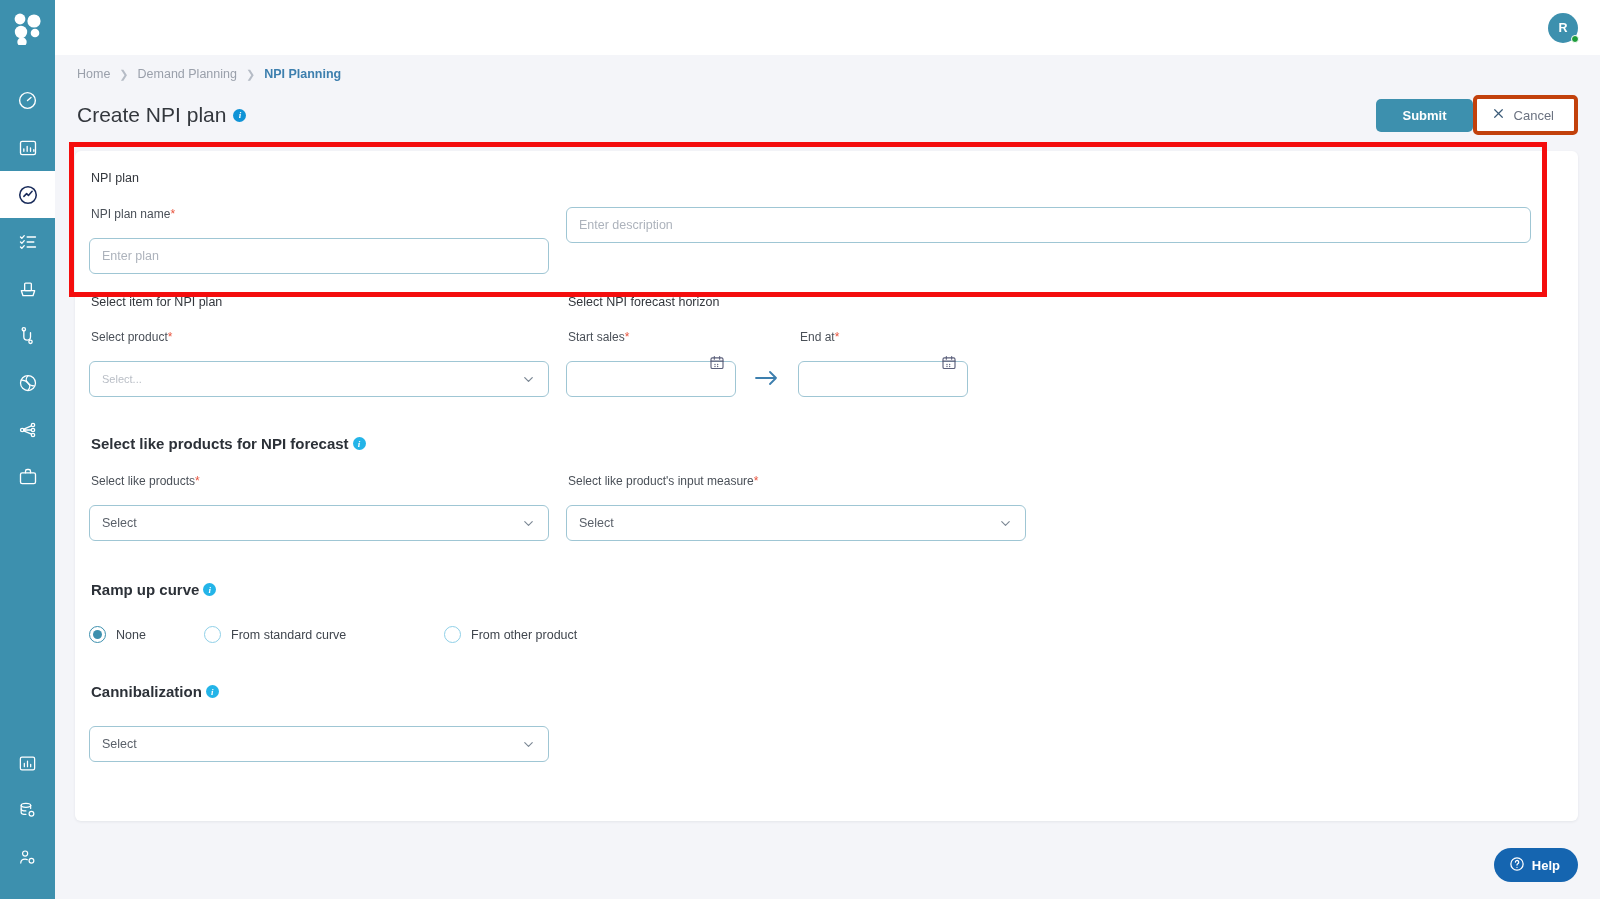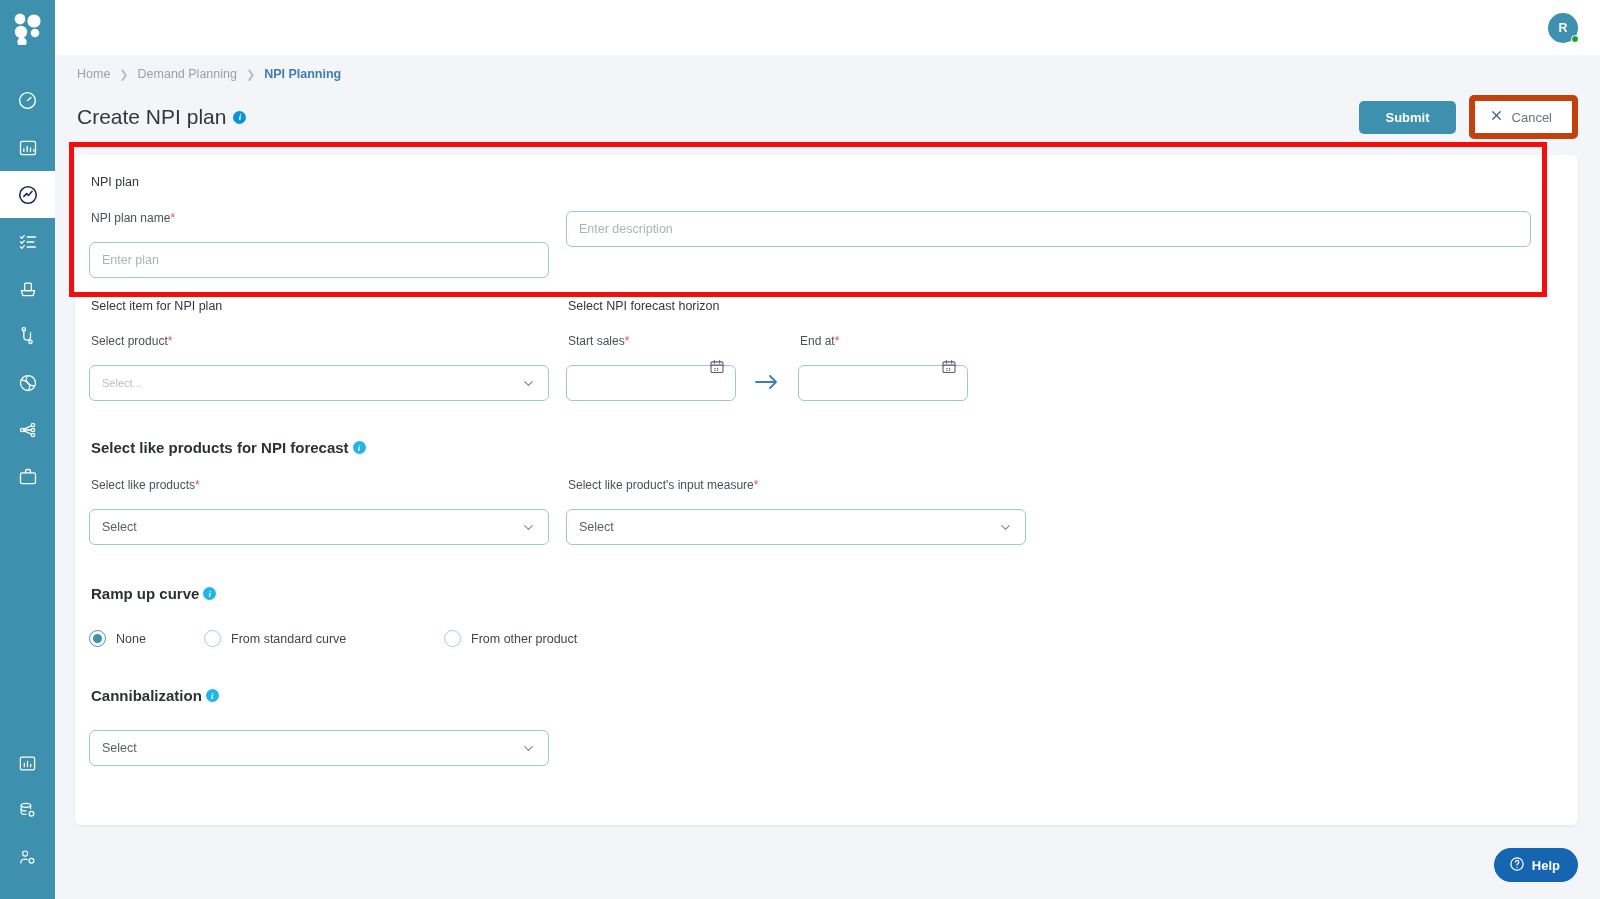--- a/index.html
+++ b/index.html
@@ -68,29 +68,29 @@
     display: flex; align-items: center; gap: 7px;
   }
   .info-ico {
     width: 13px; height: 13px; border-radius: 50%;
     background: #0f93d6; color: #fff;
     font-size: 9px; font-weight: bold; font-style: italic;
     display: inline-flex; align-items: center; justify-content: center;
     flex: 0 0 13px; font-family: "Liberation Serif", serif;
   }
   .info-ico.cyan { background: #23b4e8; }
-  .actions { display: flex; align-items: center; gap: 13px; }
+  .actions { display: flex; align-items: center; }
   .btn-submit {
     background: #3d90ae; color: #fff; border: none;
     border-radius: 5px; font-size: 13px; font-weight: bold;
     padding: 9px 26px; cursor: pointer;
     font-family: "Liberation Sans", sans-serif;
   }
   .btn-cancel {
-    background: #fff; color: #6b7280; border: 6px solid #c2410c;
+    background: #fff; color: #6b7280; border: 4px solid #c2410c;
     border-radius: 5px; font-size: 13px;
     padding: 8px 20px 8px 15px; cursor: pointer;
     display: flex; align-items: center; gap: 9px;
     font-family: "Liberation Sans", sans-serif;
   }
 
   
   .content { padding: 0 22px 0 20px; flex: 1; min-height: 0; }
   .card {
     background: #fff; border-radius: 6px;

